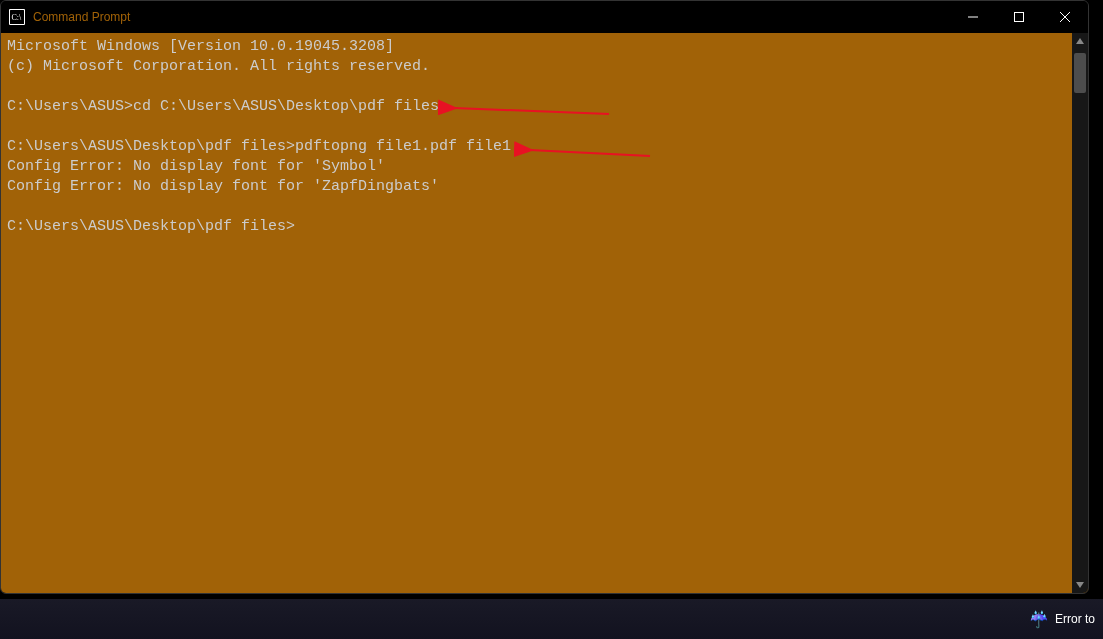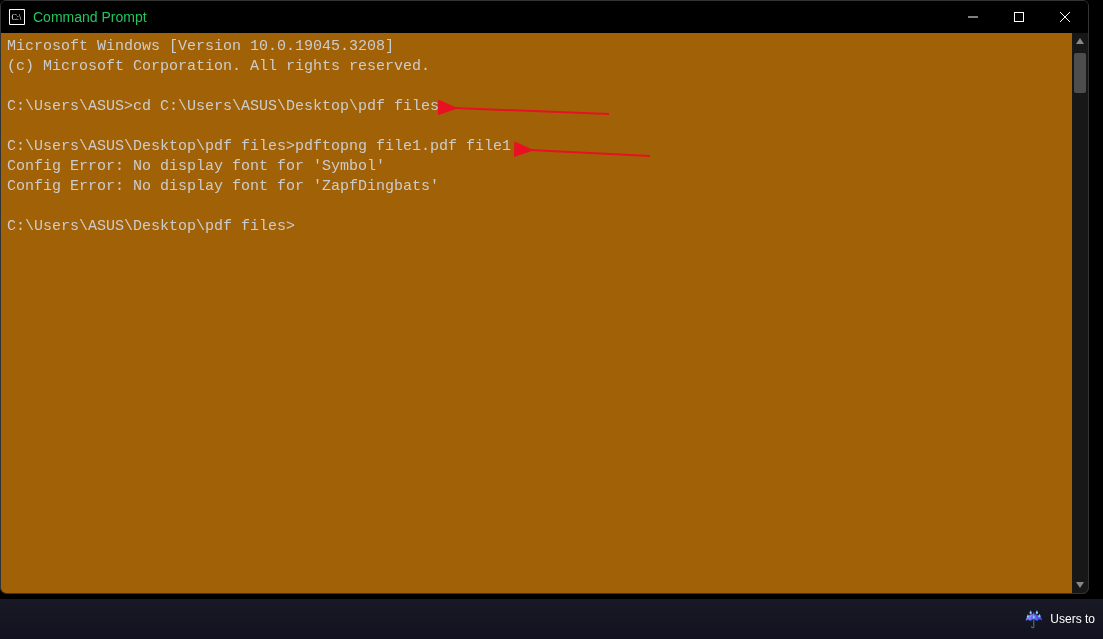--- a/index.html
+++ b/index.html
@@ -42,22 +42,22 @@
       margin-right: 8px;
       display: inline-flex;
       align-items: center;
       justify-content: center;
     }
     .title-icon svg {
       width: 16px;
       height: 16px;
     }
     .title-text {
-      color: #22c55e;
-      font-size: 14px;
+      color: #a16207;
+      font-size: 12px;
     }
     .window-controls {
       position: absolute;
       right: 0;
       top: 0;
       height: 32px;
       display: flex;
     }
     .win-btn {
       width: 46px;
@@ -213,15 +213,15 @@
         <path d="M10,0 L0,4 L10,8 Z" fill="#e81123"></path>
       </marker>
     </defs>
     <line x1="130" y1="14" x2="10" y2="8" stroke="#e81123" stroke-width="2" marker-end="url(#ah2)"></line>
   </svg>
 </div>
 
 <div class="taskbar">
   <div class="weather">
     <span class="weather-icon">☔</span>
-    <span>Users to</span>
+    <span>Error to</span>
   </div>
 </div>
 
 </body></html>

